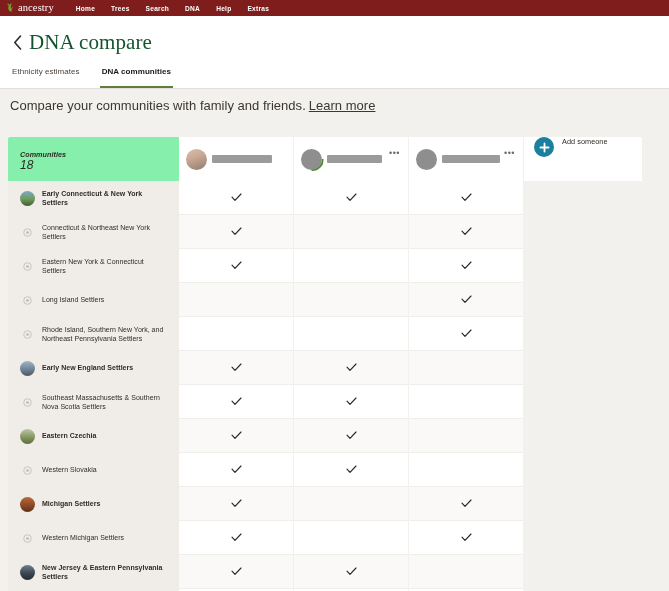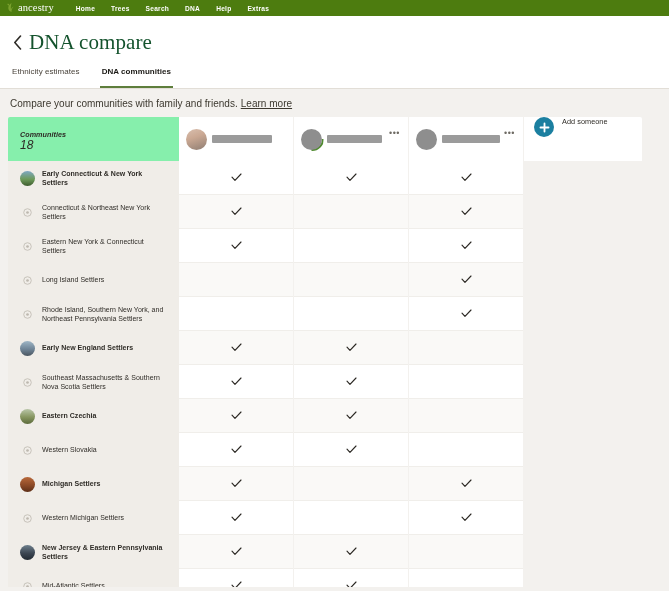--- a/index.html
+++ b/index.html
@@ -7,21 +7,21 @@
     width: 669px; height: 591px;
     overflow: hidden;
     background: #f3f1ee;
     font-family: "Liberation Sans", sans-serif;
     -webkit-font-smoothing: antialiased;
   }
 
   
   .topnav {
     height: 15px;
-    background: #4d7c0f;
+    background: #7f1d1d;
     display: flex;
     align-items: center;
     padding: 8px 4px;
     gap: 0;
   }
   .logo-wrap {
     display: flex; align-items: center;
     gap: 1px;
     margin-right: 14px;
     padding-left: 2px;
@@ -87,22 +87,22 @@
     letter-spacing: .05px;
   }
   .tab.active {
     color: #1a1814;
     font-weight: bold;
     border-bottom: 2px solid #5e7e3c;
   }
 
   
   .subtitle-row {
-    padding: 9px 10px 8px 10px;
-    font-size: 10px;
+    padding: 9px 10px 24px 10px;
+    font-size: 13px;
     color: #3c382f;
     letter-spacing: .02px;
   }
   .subtitle-row a {
     color: #3c382f;
     text-decoration: underline;
     margin-left: 3px;
     cursor: pointer;
   }
 

